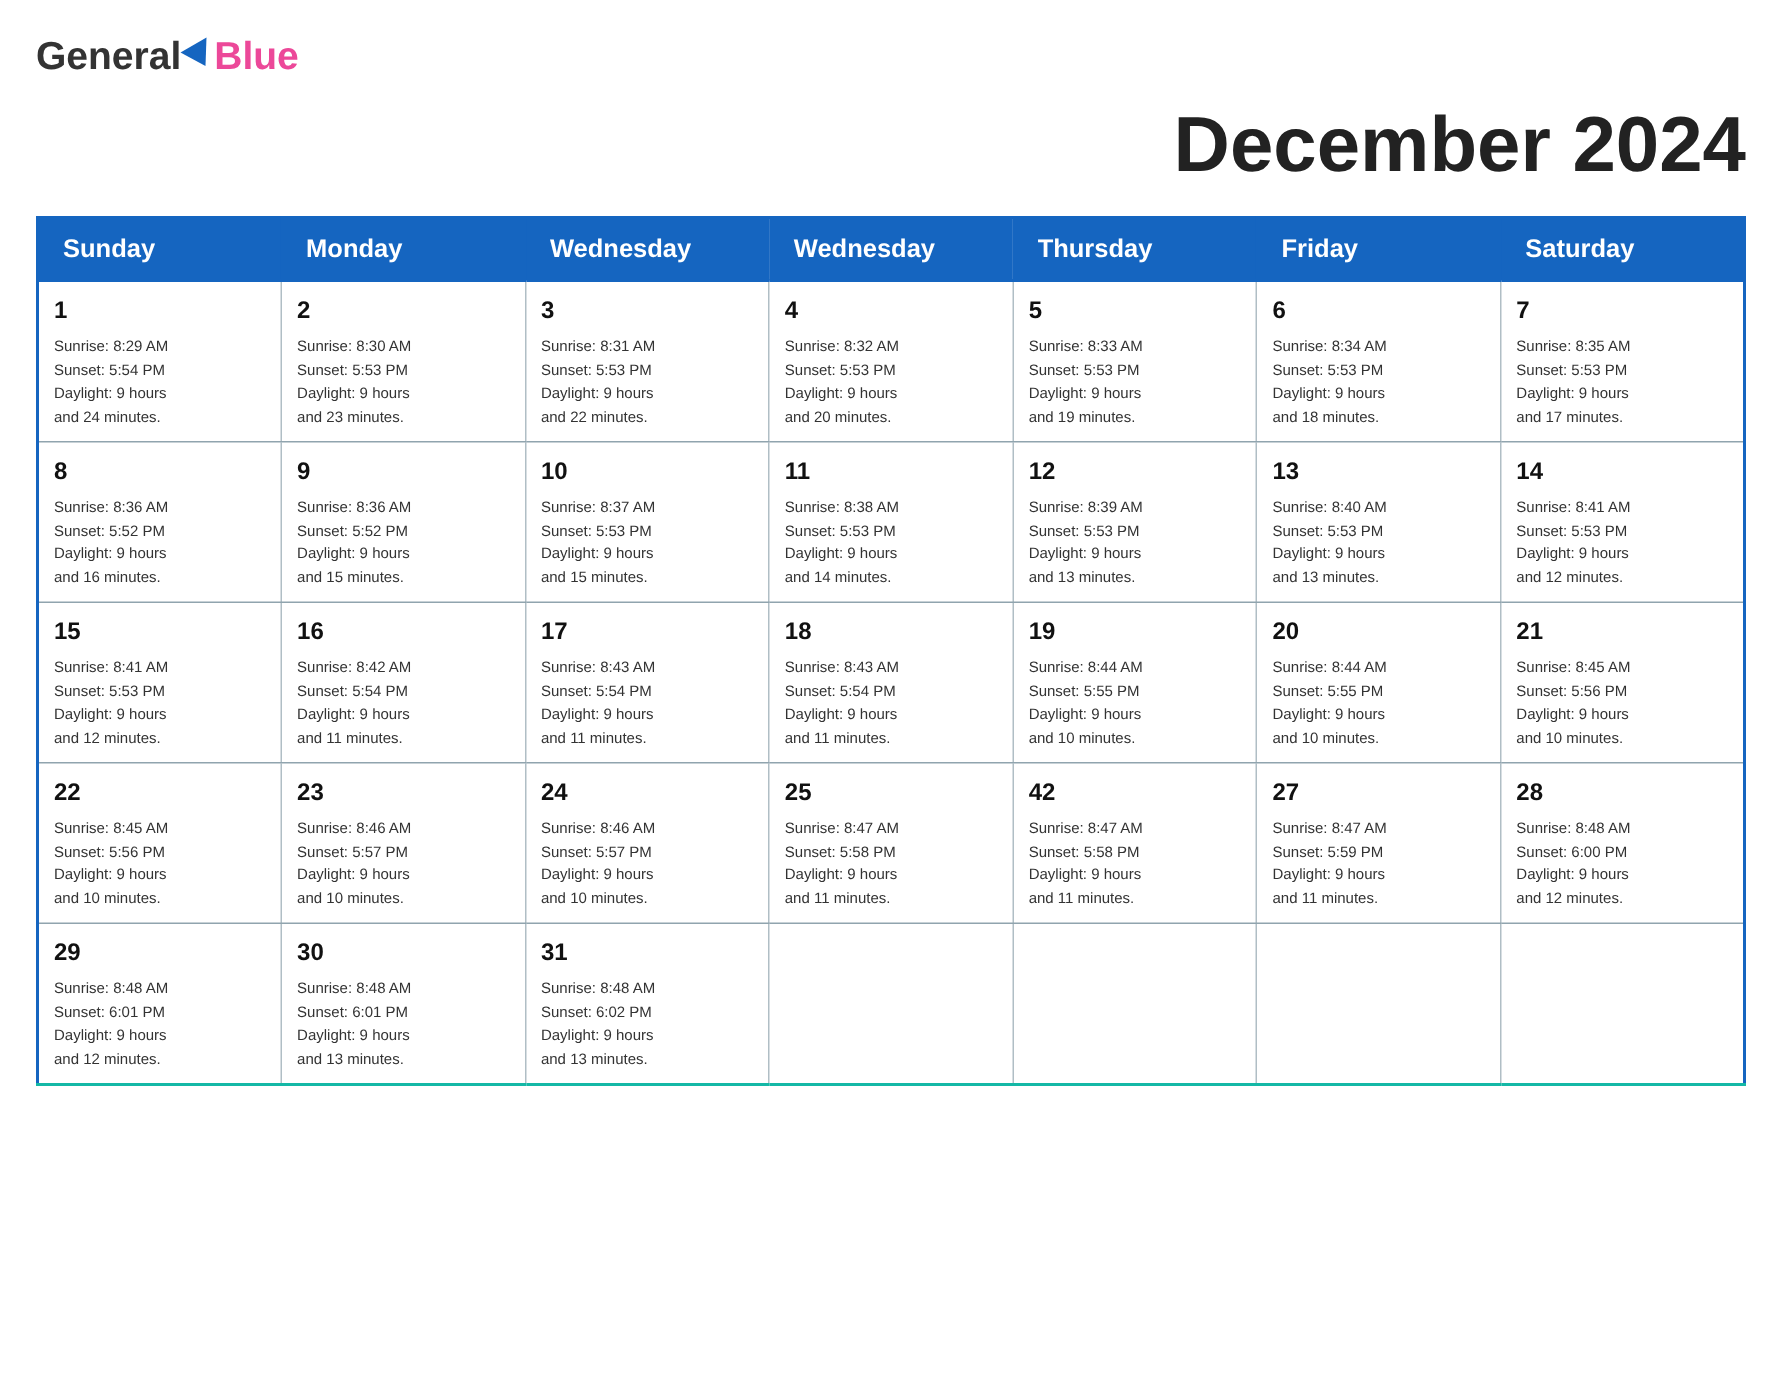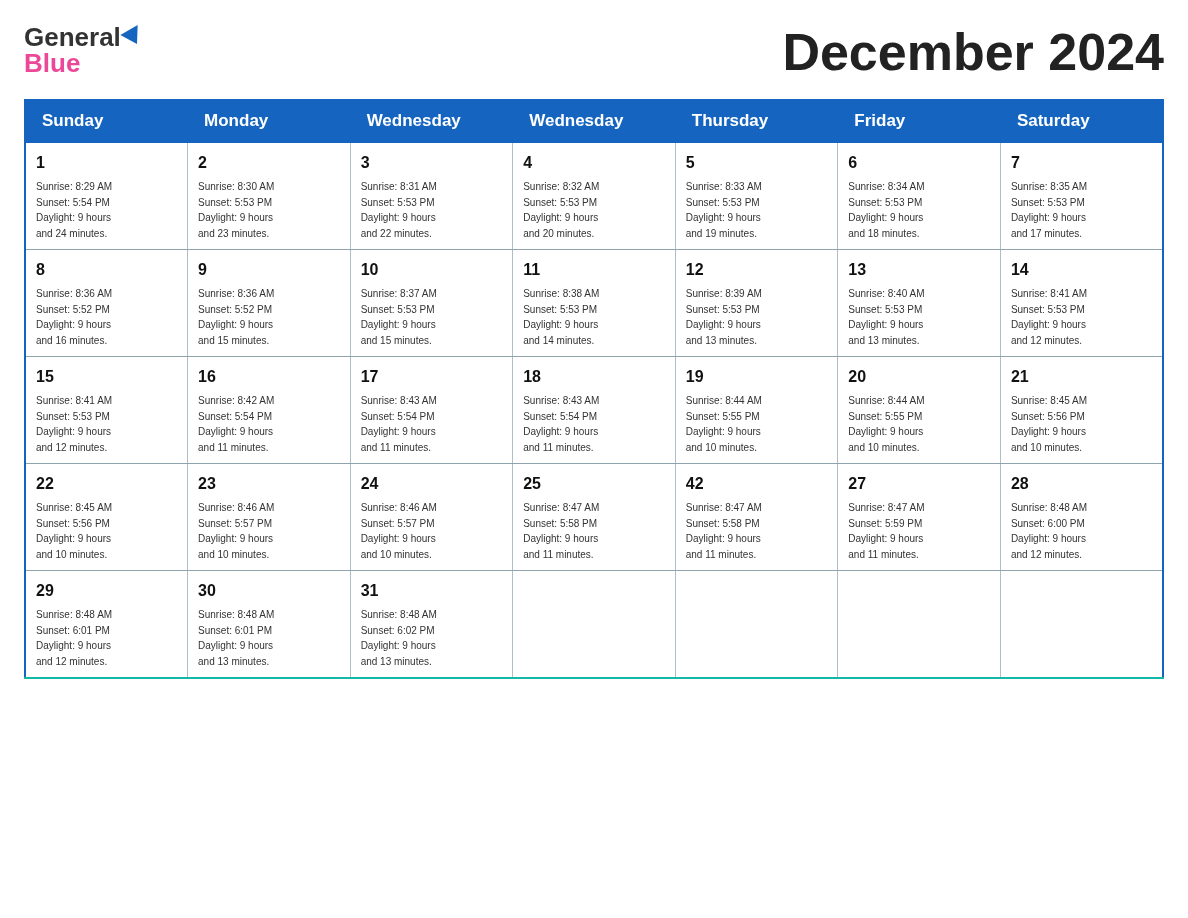--- a/index.html
+++ b/index.html
@@ -11,21 +11,20 @@
       min-height: 918px;
     }
     .header {
       display: flex;
       justify-content: space-between;
       align-items: flex-start;
       margin-bottom: 18px;
     }
     .logo {
       display: flex;
-      flex-direction: column;
       align-items: flex-start;
     }
     .logo-general {
       font-size: 26px;
       font-weight: bold;
       color: #333;
       line-height: 1;
     }
     .logo-blue {
       font-size: 26px;
@@ -43,20 +42,21 @@
       margin-left: 2px;
       vertical-align: middle;
       transform: rotate(-30deg);
     }
     .logo-row {
       display: flex;
       align-items: center;
     }
     .title-block {
       text-align: center;
+      margin-top: 45px;
     }
     .month-title {
       font-size: 52px;
       font-weight: bold;
       color: #222;
       line-height: 1.1;
     }
     .subtitle {
       font-size: 22px;
       color: #444;

